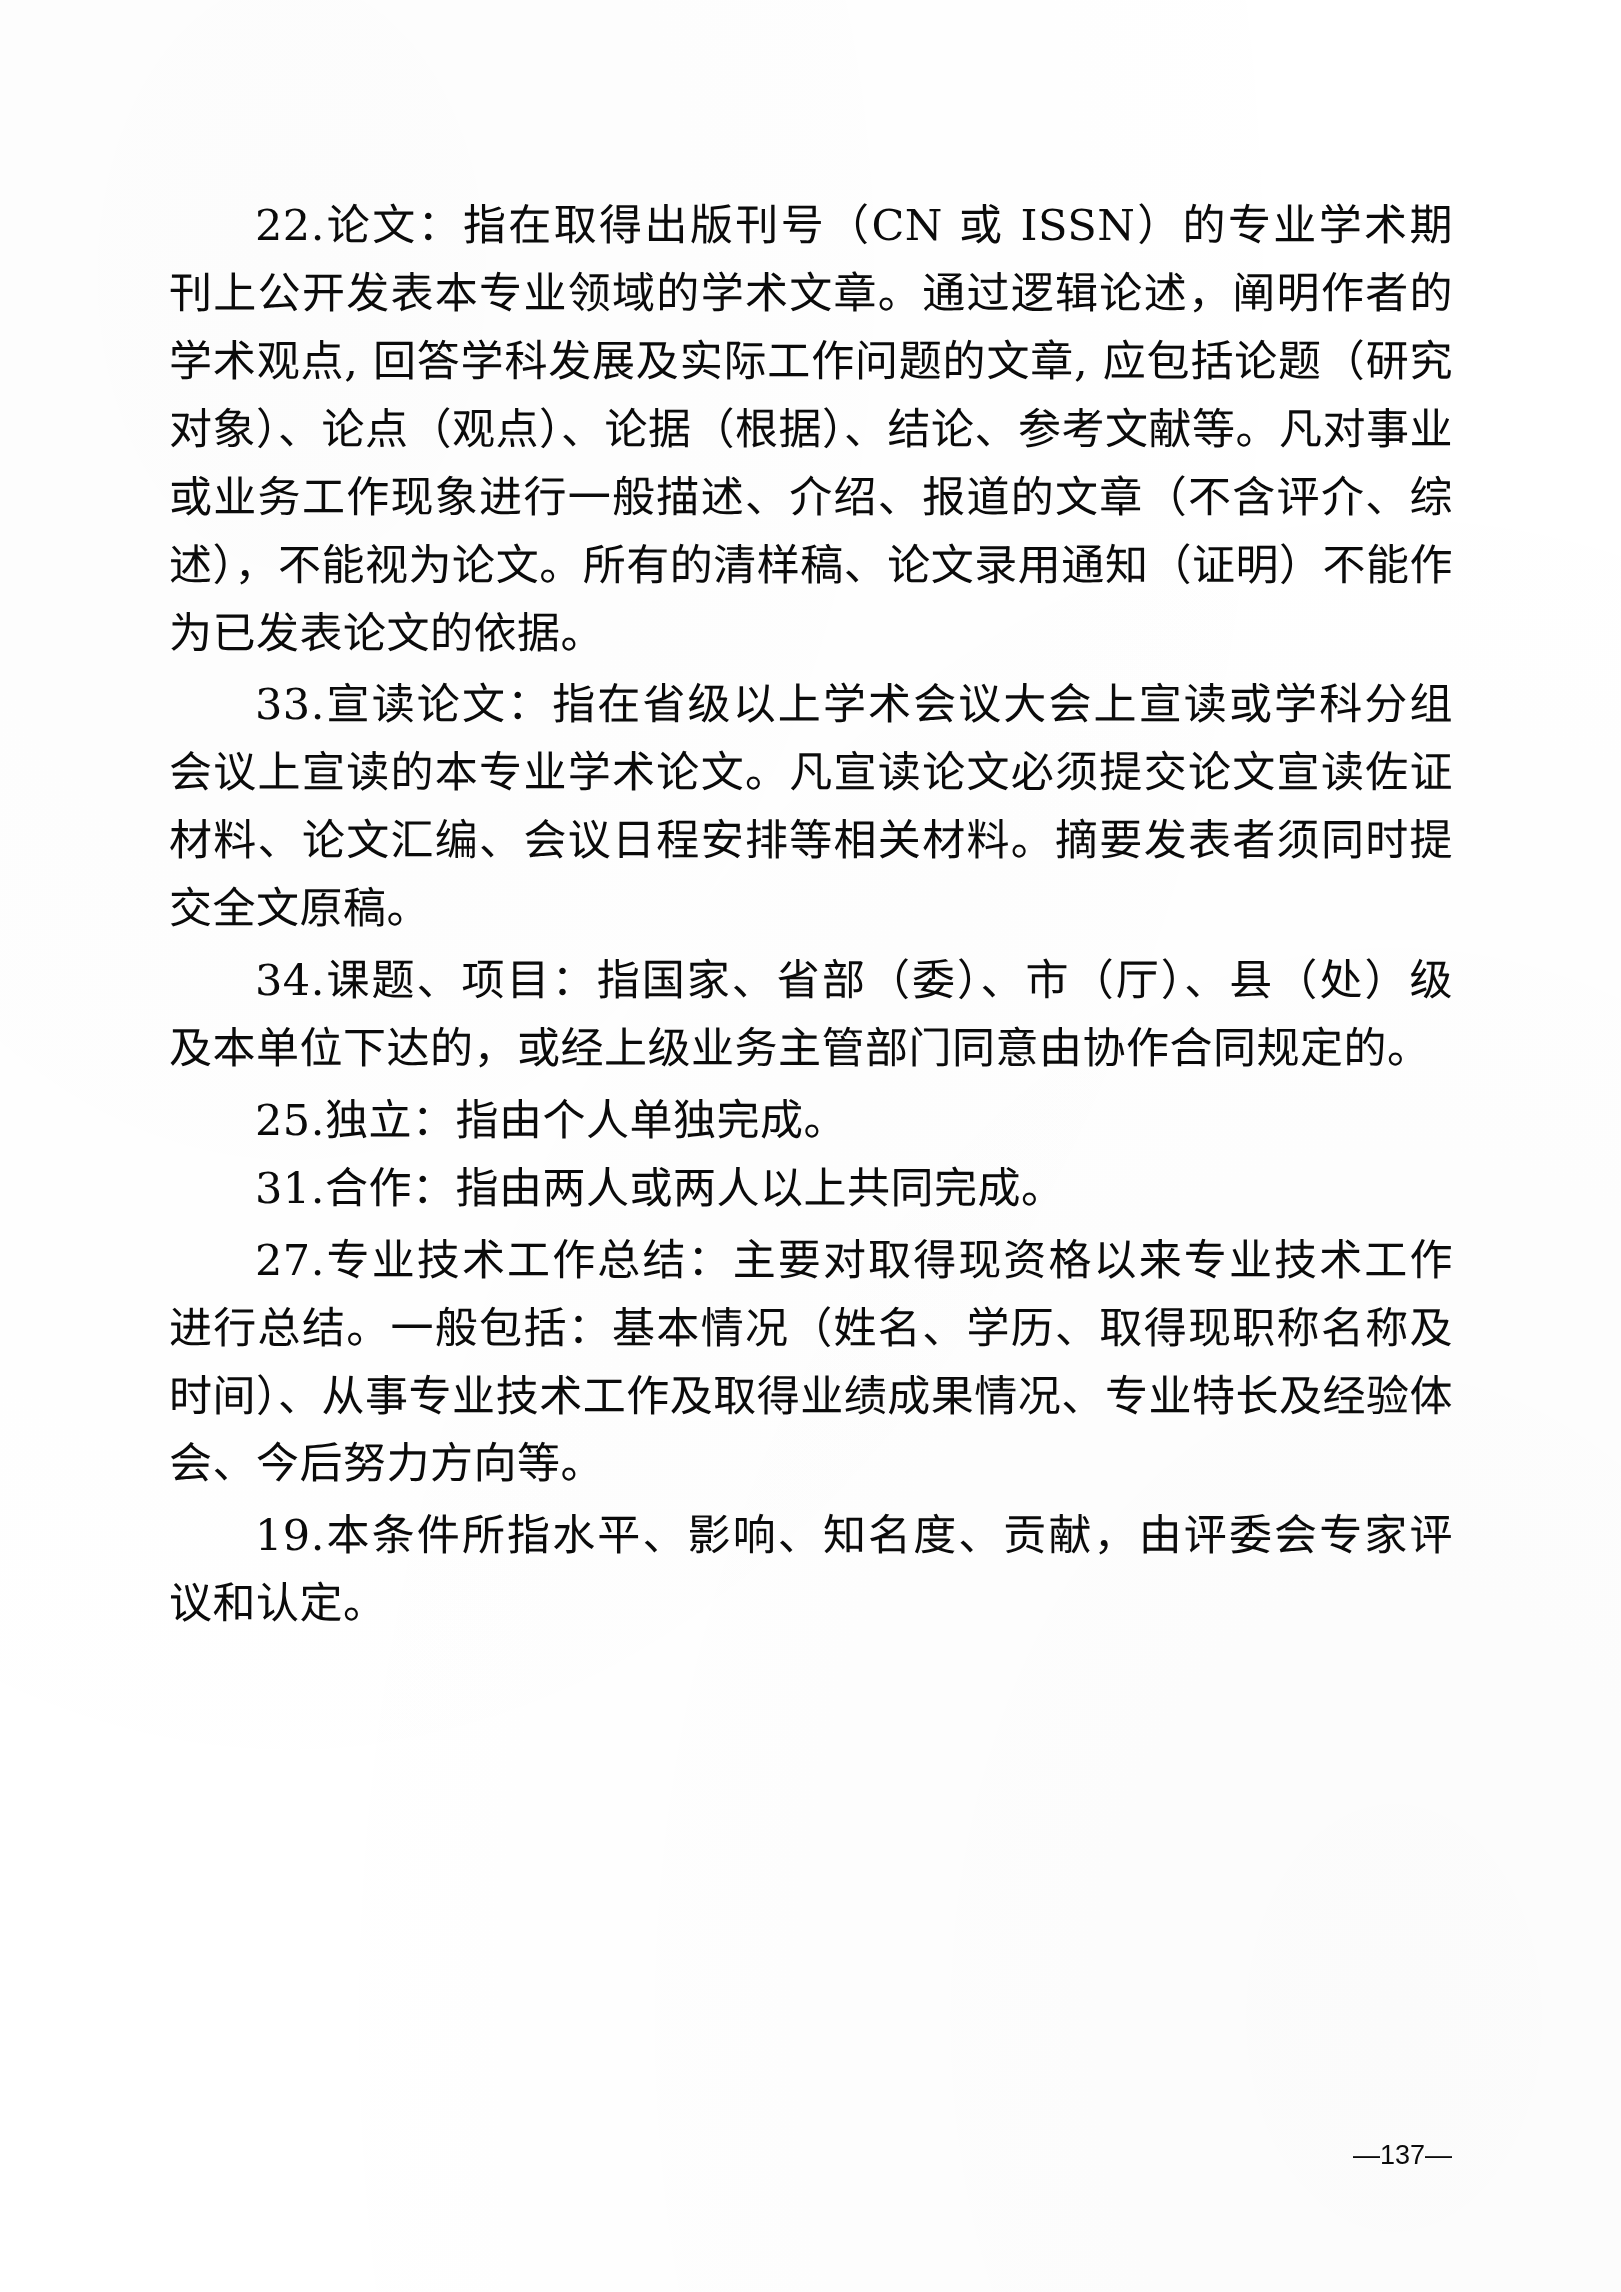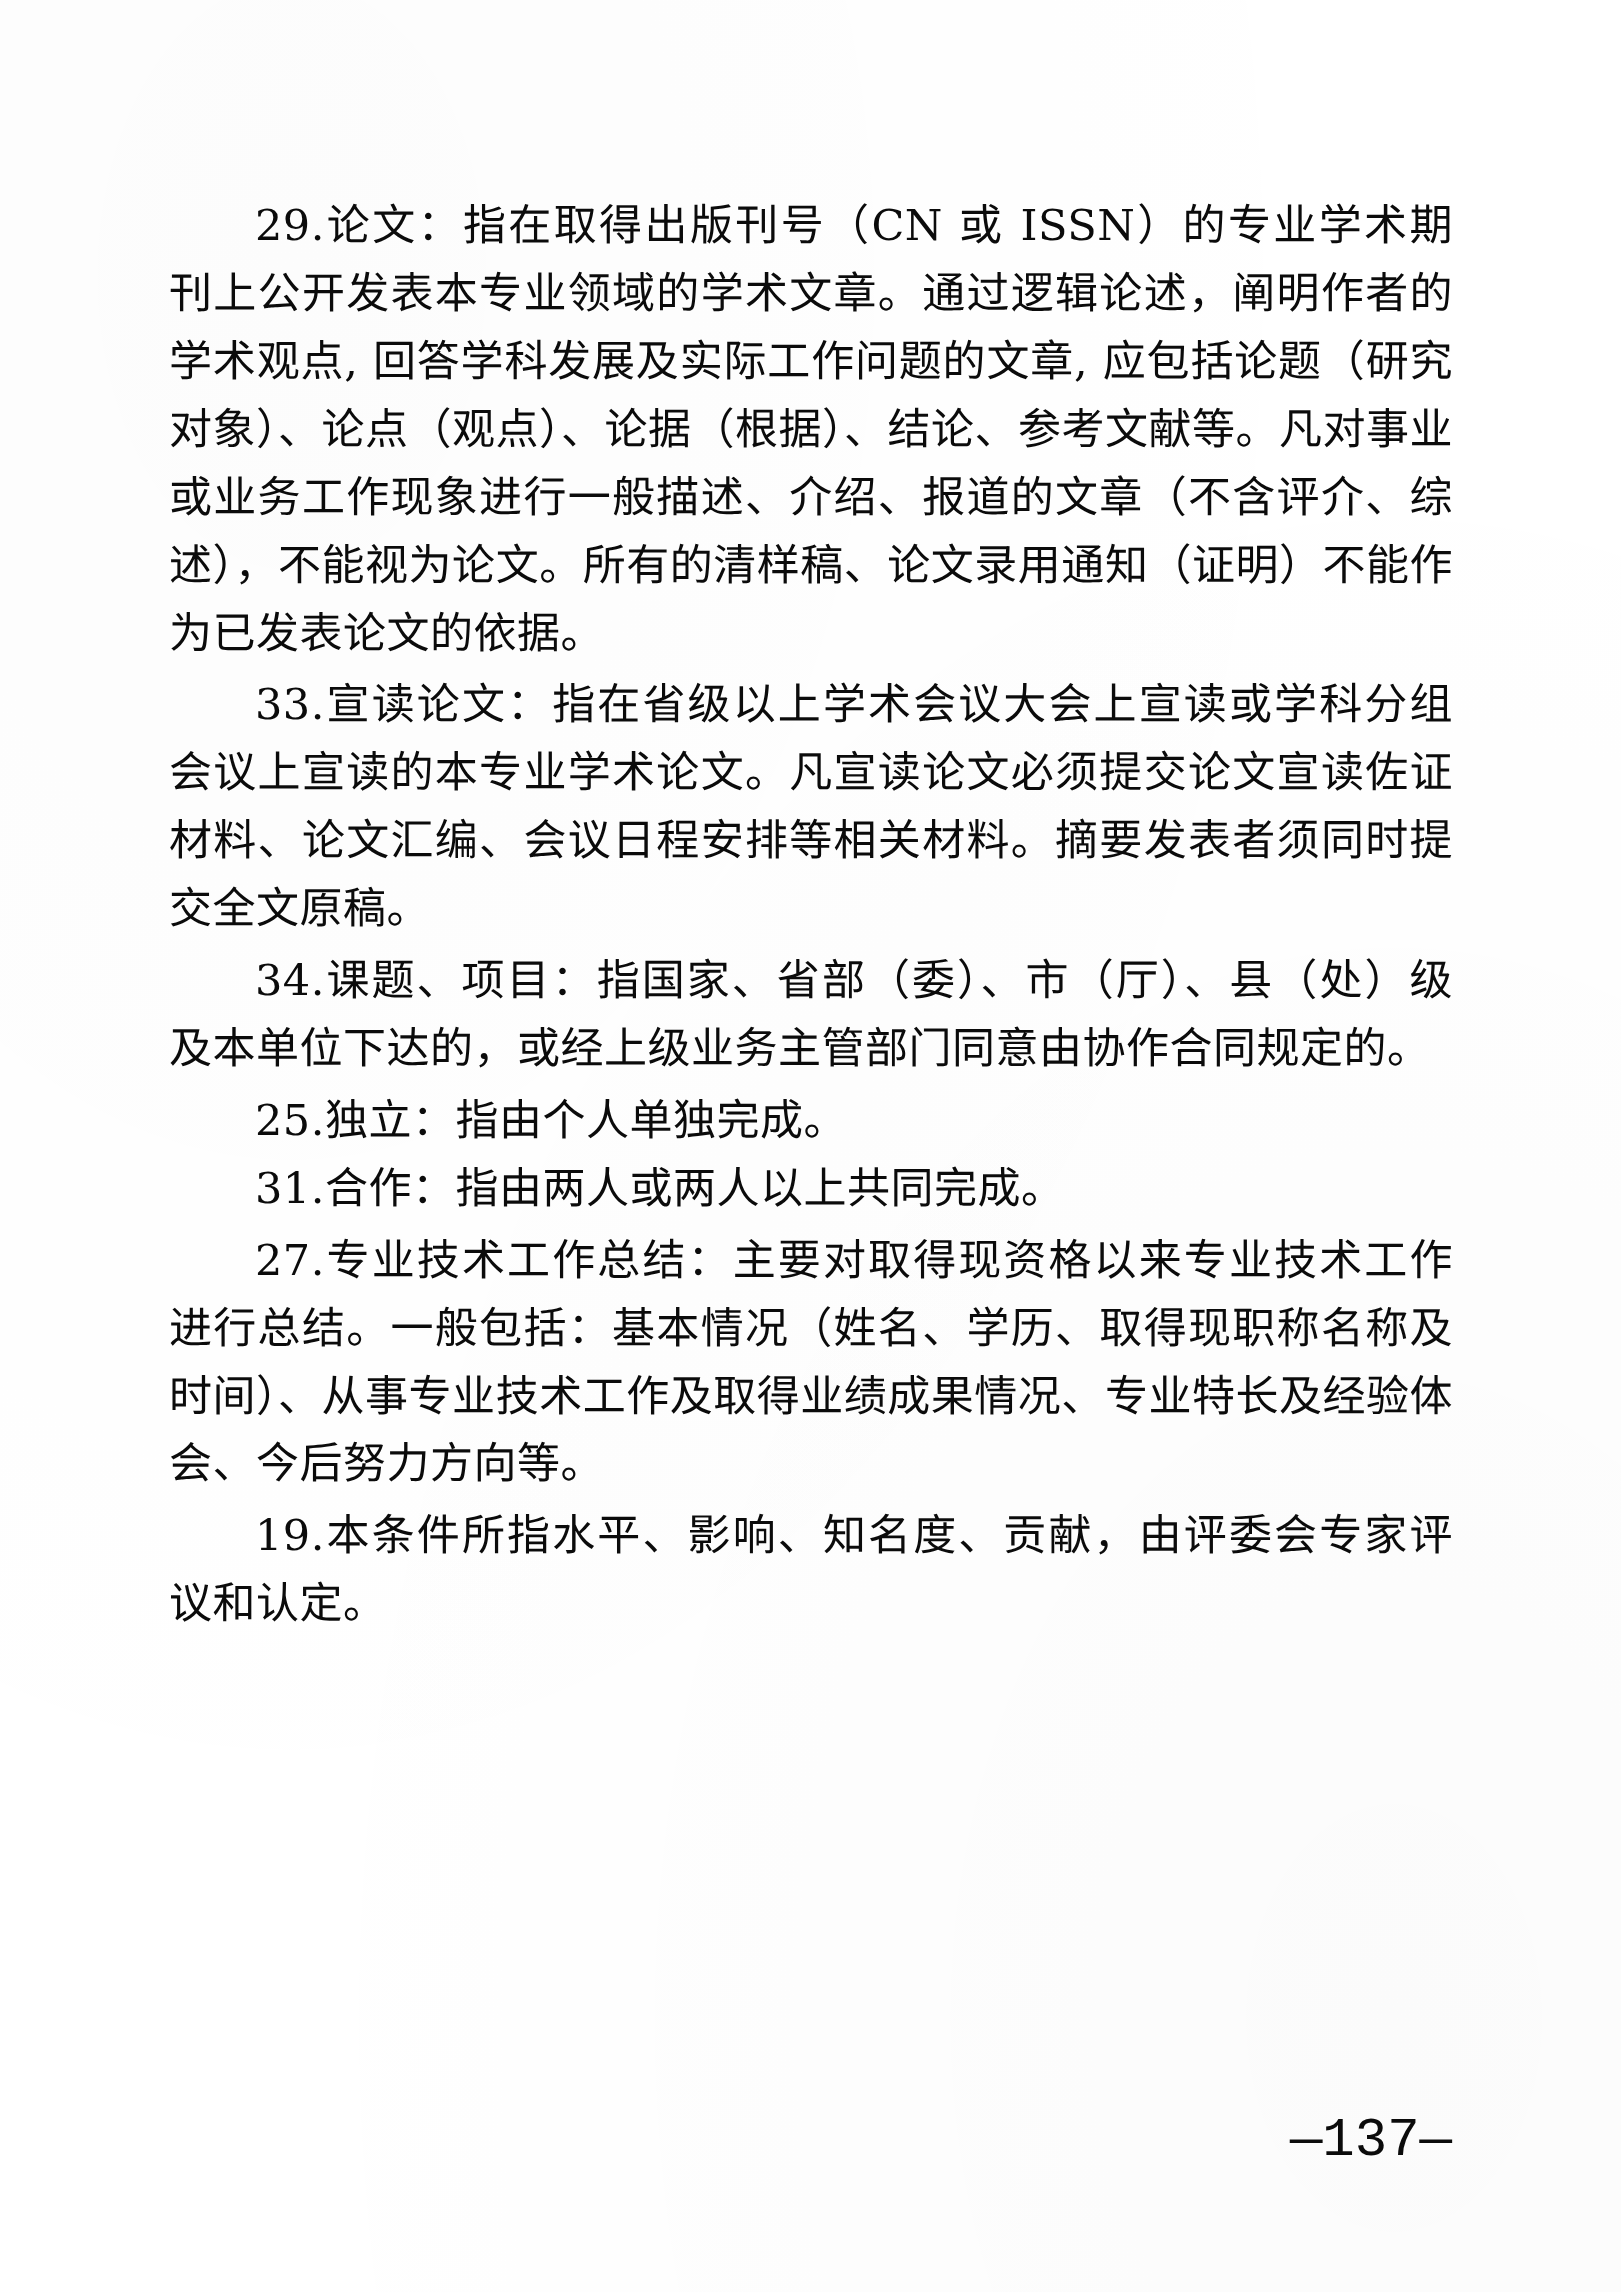--- a/index.html
+++ b/index.html
@@ -34,22 +34,22 @@
     text-indent: 2em;
     -webkit-font-smoothing: none;
   }
   .para.tight {
     margin-bottom: 0;
   }
   .page-number {
     position: absolute;
     right: 169px;
     bottom: 122px;
-    font-family: Liberation Mono, monospace;
-    font-size: 54px;
+    font-family: Liberation Sans, sans-serif;
+    font-size: 27px;
     color: #0b0b0b;
     letter-spacing: 0;
     white-space: nowrap;
   }
   .paper-texture {
     position: absolute;
     inset: 0;
     pointer-events: none;
     background:
       radial-gradient(ellipse at 18% 12%, rgba(0,0,0,0.012), rgba(0,0,0,0) 62%),
@@ -58,21 +58,21 @@
 </style>
 </head>
 <body>
 
 <div class="page">
 
   <div class="paper-texture"></div>
 
   <div class="content">
 
-    <p class="para">29.论文：指在取得出版刊号（CN 或 ISSN）的专业学术期刊上公开发表本专业领域的学术文章。通过逻辑论述，阐明作者的学术观点, 回答学科发展及实际工作问题的文章, 应包括论题（研究对象）、论点（观点）、论据（根据）、结论、参考文献等。凡对事业或业务工作现象进行一般描述、介绍、报道的文章（不含评介、综述），不能视为论文。所有的清样稿、论文录用通知（证明）不能作为已发表论文的依据。</p>
+    <p class="para">22.论文：指在取得出版刊号（CN 或 ISSN）的专业学术期刊上公开发表本专业领域的学术文章。通过逻辑论述，阐明作者的学术观点, 回答学科发展及实际工作问题的文章, 应包括论题（研究对象）、论点（观点）、论据（根据）、结论、参考文献等。凡对事业或业务工作现象进行一般描述、介绍、报道的文章（不含评介、综述），不能视为论文。所有的清样稿、论文录用通知（证明）不能作为已发表论文的依据。</p>
 
     <p class="para">33.宣读论文：指在省级以上学术会议大会上宣读或学科分组会议上宣读的本专业学术论文。凡宣读论文必须提交论文宣读佐证材料、论文汇编、会议日程安排等相关材料。摘要发表者须同时提交全文原稿。</p>
 
     <p class="para">34.课题、项目：指国家、省部（委）、市（厅）、县（处）级及本单位下达的，或经上级业务主管部门同意由协作合同规定的。</p>
 
     <p class="para tight">25.独立：指由个人单独完成。</p>
 
     <p class="para">31.合作：指由两人或两人以上共同完成。</p>
 
     <p class="para">27.专业技术工作总结：主要对取得现资格以来专业技术工作进行总结。一般包括：基本情况（姓名、学历、取得现职称名称及时间）、从事专业技术工作及取得业绩成果情况、专业特长及经验体会、今后努力方向等。</p>

